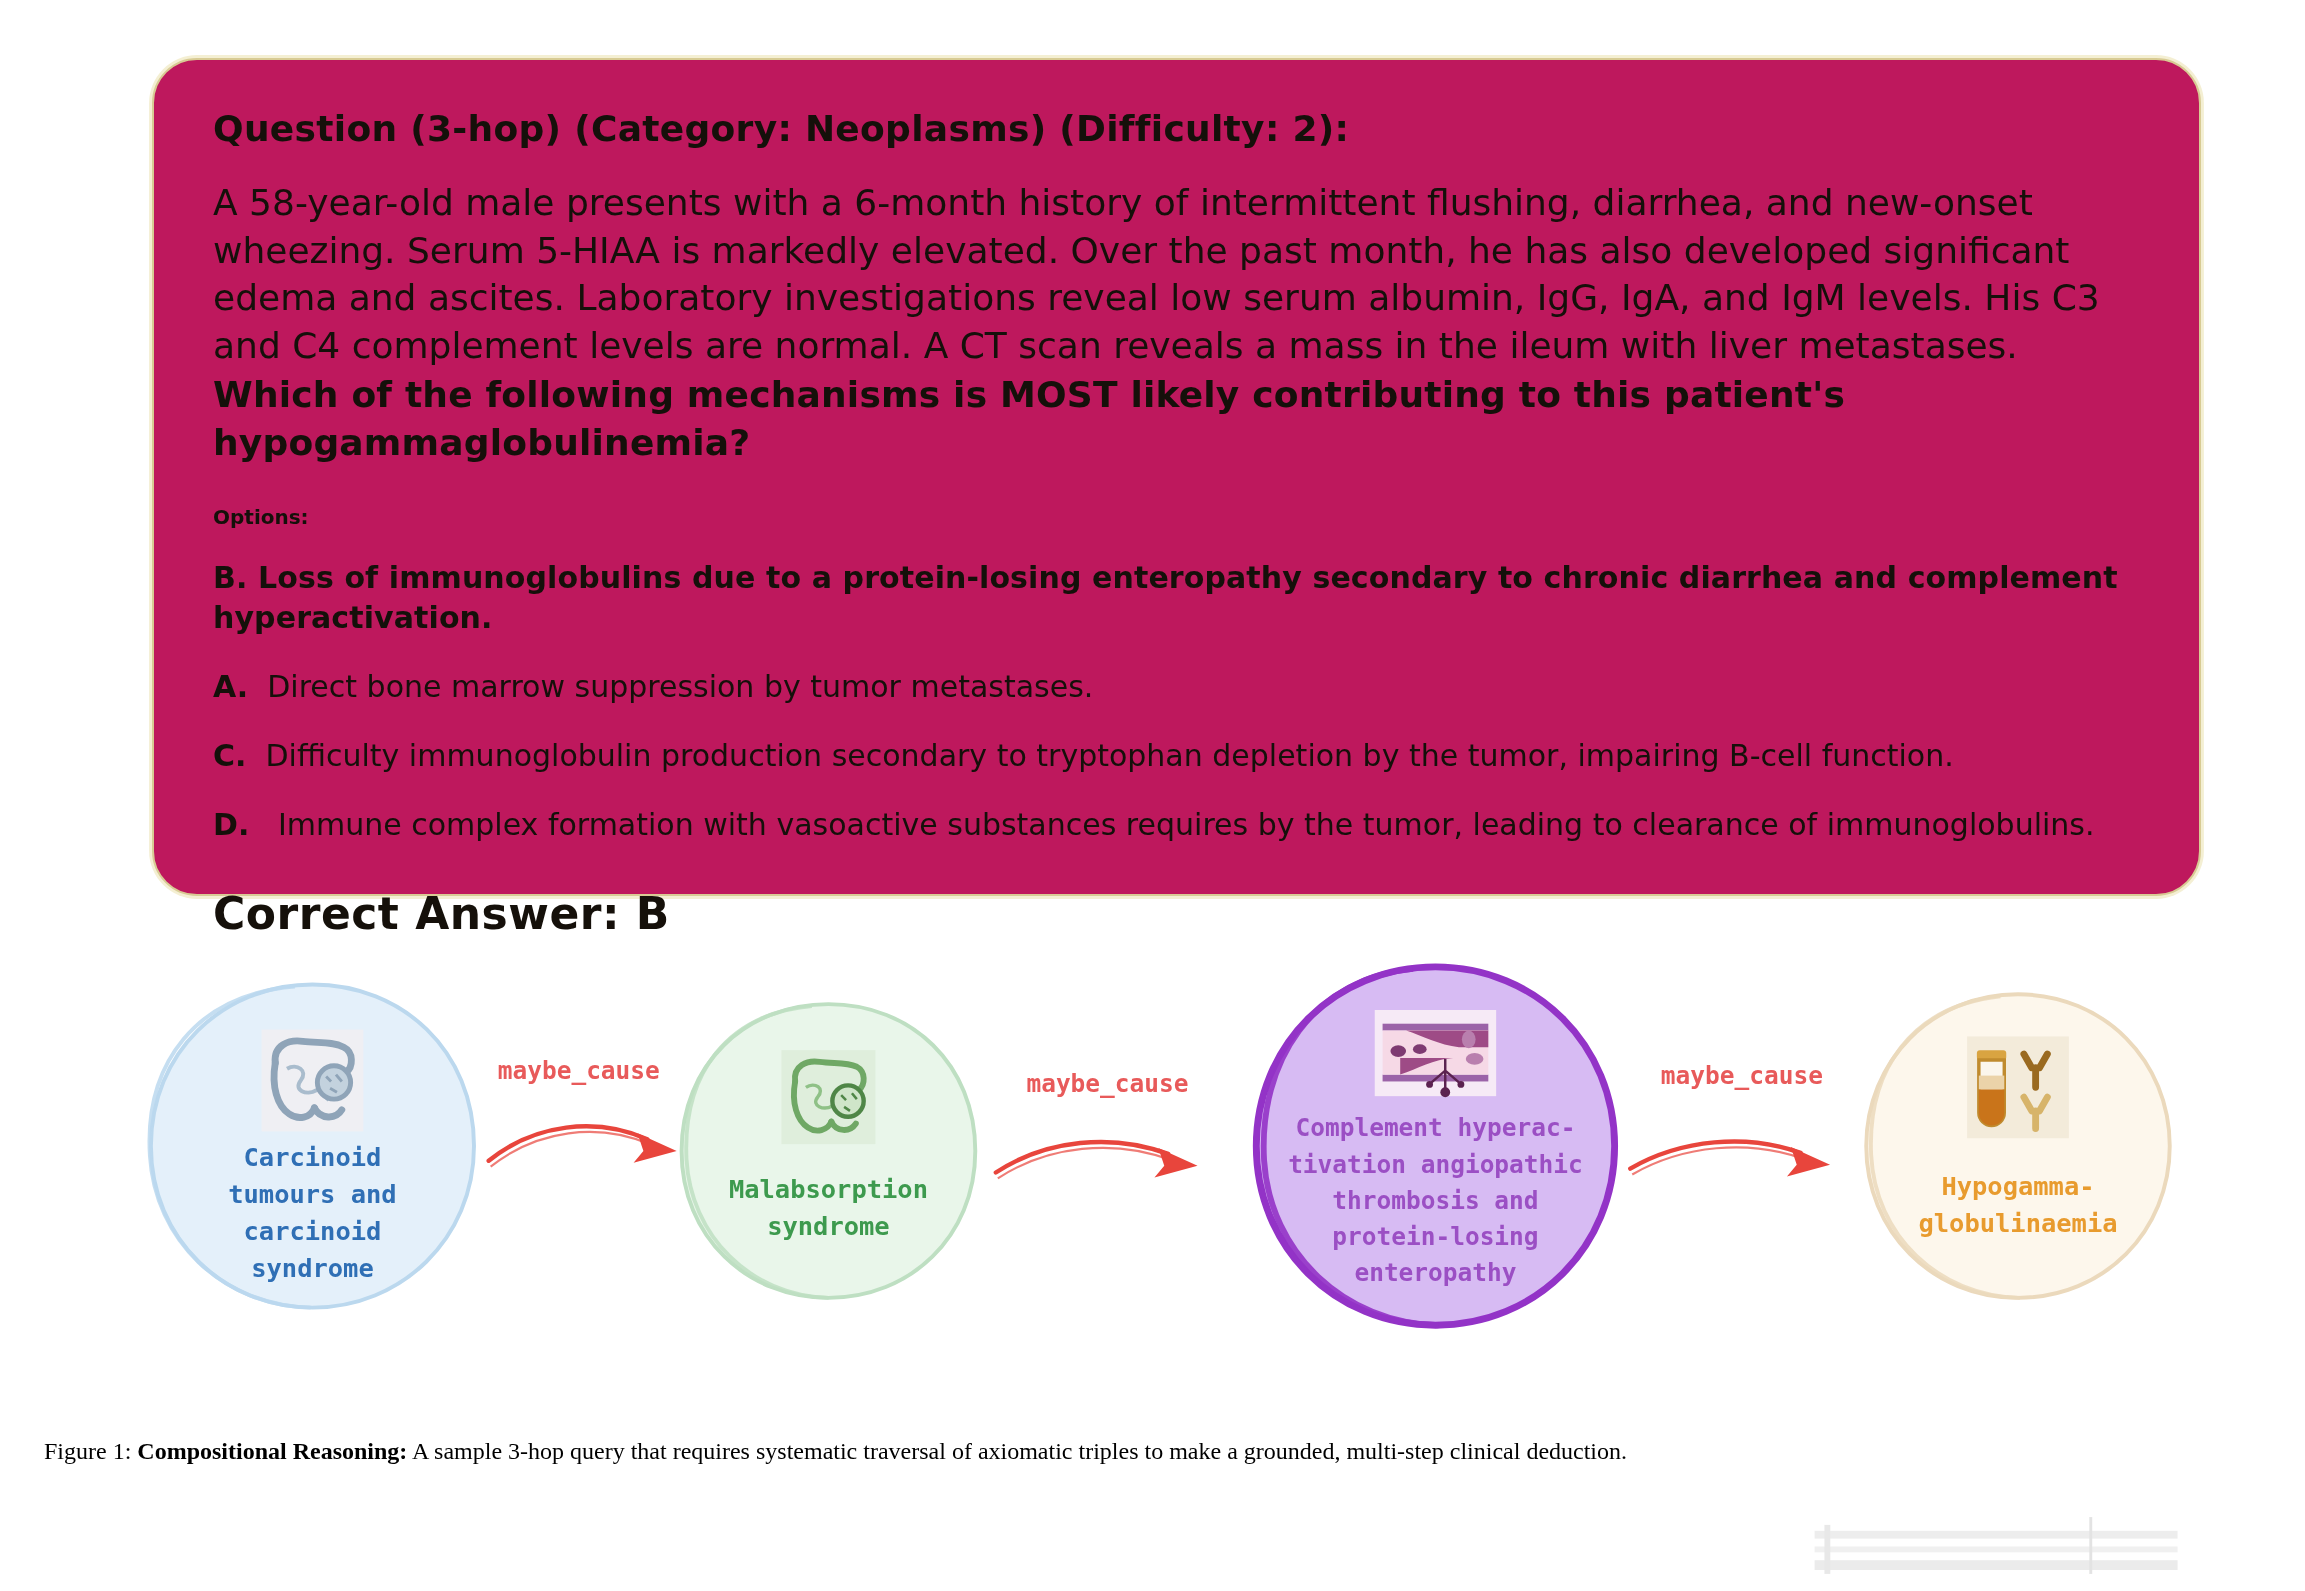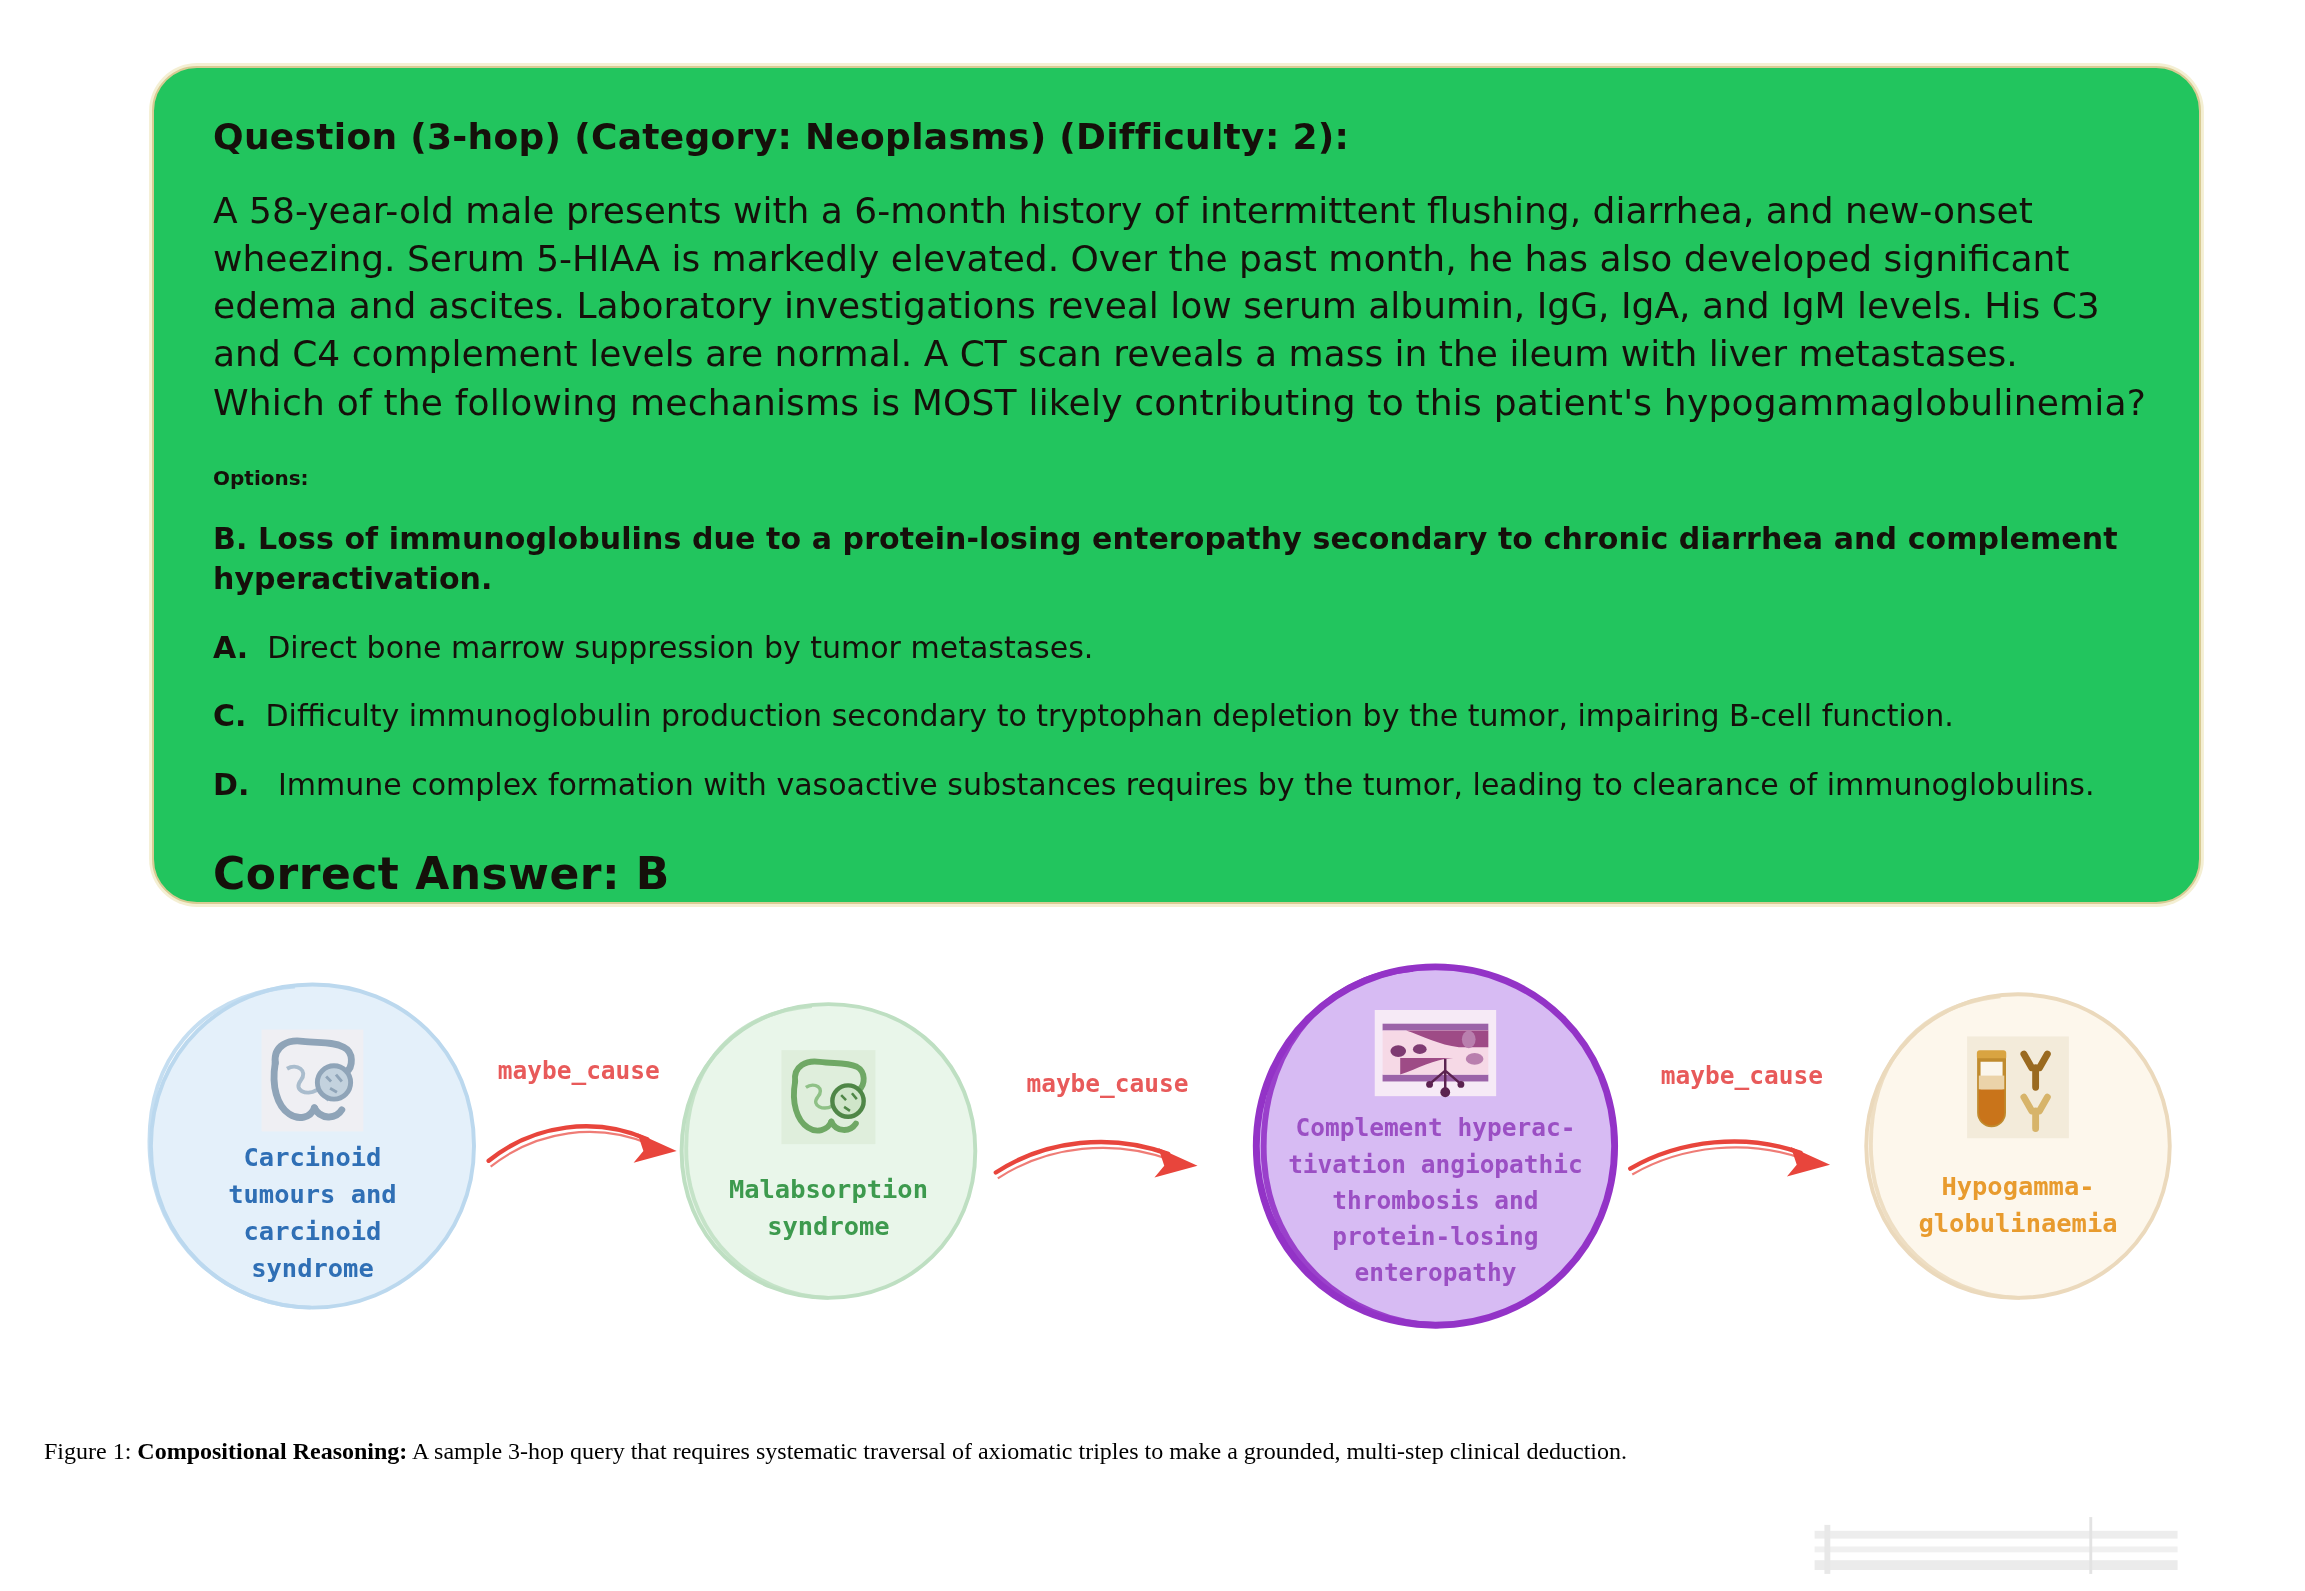--- a/index.html
+++ b/index.html
@@ -8,23 +8,23 @@
     width:2305px; height:1592px;
     background:#ffffff;
     font-family:"DejaVu Sans", sans-serif;
     overflow:hidden;
     position:relative;
   }
 
   
   #question-card {
     position:absolute;
-    left:152px; top:66px;
+    left:152px; top:58px;
     width:2049px; height:838px;
-    background:#22c55e;
+    background:#be185d;
     border:2px solid #D8CB94;
     border-radius:45px;
     box-shadow: 0 0 0 2.9px rgba(240,233,196,0.75);
   }
   #card-inner {
     position:absolute;
     left:0; top:0; right:0; bottom:0;
     padding:47px 45px 0 59px;
   }
 
@@ -39,21 +39,21 @@
   }
 
   .q-body {
     font-size:36px;
     line-height:1.32;
     color:#15100a;
     margin:0;
     max-width:1960px;
   }
   .q-body .stem-bold {
-    font-weight:normal;
+    font-weight:bold;
     letter-spacing:0.2px;
     display:block;
     margin-top:2px;
   }
 
   .options-label {
     font-size:20px;
     font-weight:bold;
     color:#15100a;
     margin:39px 0 16px 0;

